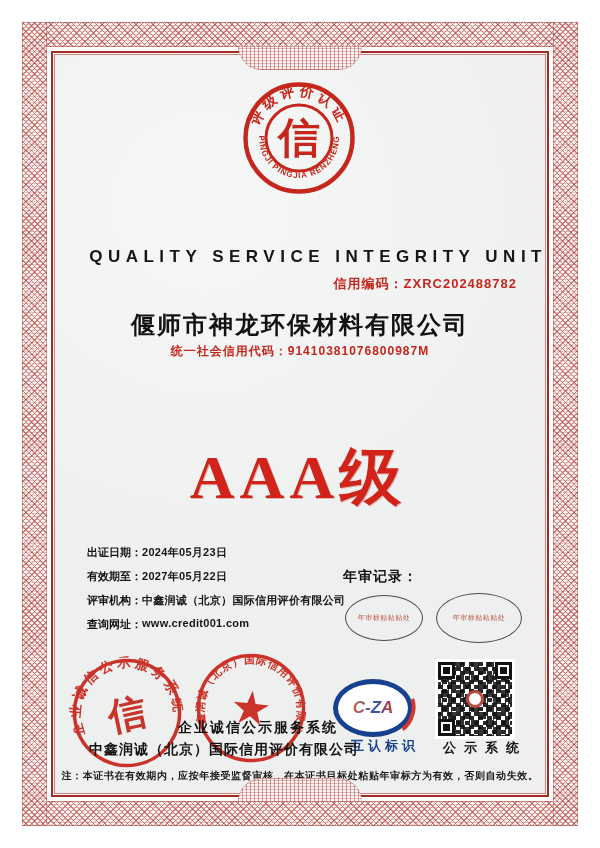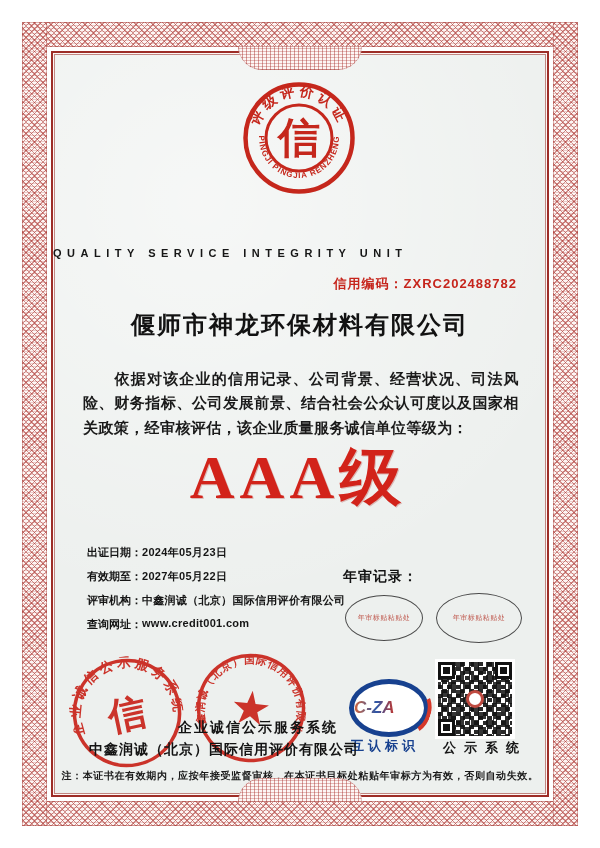--- a/index.html
+++ b/index.html
@@ -44,22 +44,22 @@
   .inner > *{position:absolute;}
   
   .emblem{left:189px;top:28px;width:114px;height:114px;}
   
   .title{
     left:0;right:0;top:136px;text-align:center;
     font-size:44px;font-weight:900;color:#141414;letter-spacing:7px;
     font-family:"Liberation Serif","DejaVu Serif",serif;
   }
   .subtitle{
-    left:0;right:0;top:194px;text-align:left;
-    font-size:11px;font-weight:700;color:#161616;letter-spacing:5.5px;
+    left:0;right:0;top:194px;text-align:right;
+    font-size:17px;font-weight:700;color:#161616;letter-spacing:5.5px;
   }
   .credit-code{
     top:222px;right:30px;
     font-size:13px;font-weight:700;color:#c6251c;letter-spacing:1px;
   }
   .company{
     left:0;right:0;top:256px;text-align:center;
     font-size:24px;font-weight:900;color:#121212;letter-spacing:2px;
   }
   .uscc{
@@ -97,23 +97,23 @@
   .caption1{
     left:40px;top:666px;width:330px;text-align:center;
     font-size:14px;font-weight:900;color:#131313;letter-spacing:2px;z-index:5;
   }
   .caption2{
     left:6px;top:688px;width:330px;text-align:center;
     font-size:14px;font-weight:900;color:#131313;letter-spacing:1px;z-index:5;
   }
   
   .cza{
-    left:296px;top:626px;width:70px;height:48px;border-radius:50%;
+    left:280px;top:626px;width:70px;height:48px;border-radius:50%;
     border:5px solid #17418f;
-    display:flex;align-items:center;background:#fff;
+    display:flex;align-items:center;justify-content:center;background:#fff;
   }
   .cza::after{
     content:"";position:absolute;right:-7px;top:4px;width:26px;height:38px;
     border-radius:50%;border:4px solid transparent;border-right-color:#d5382a;
     transform:rotate(18deg);
   }
   .cza .cza-text{
     font-size:17px;font-weight:900;font-style:italic;letter-spacing:0;
     background:linear-gradient(90deg,#d5643a 0%,#2d57a8 55%,#c8362a 100%);
     -webkit-background-clip:text;background-clip:text;color:transparent;
@@ -173,22 +173,24 @@
     </text>
     <text x="57" y="71" font-size="42" fill="#c5271c" text-anchor="middle" font-family="Liberation Serif, serif">信</text>
   </svg>
 
   <div class="subtitle">QUALITY SERVICE INTEGRITY UNIT</div>
   <div class="credit-code">
     <span>信用编码：</span><span>ZXRC202488782</span>
   </div>
 
   <div class="company">偃师市神龙环保材料有限公司</div>
-
-  <div class="paragraph">依据对该企业的信用记录、公司背景、经营状况、司法风险、财务指标、公司发展前景、结合社会公众认可度以及国家相关政策，经审核评估，该企业质量服务诚信单位等级为：</div>
+  <div class="uscc">
+    <span>统一社会信用代码：</span><span>91410381076800987M</span>
+  </div>
+
   <div class="grade">AAA级</div>
 
   <div class="details">
     <div class="drow">
       <span class="lbl">出证日期：</span>
       <span class="val">2024年05月23日</span>
     </div>
     <div class="drow">
       <span class="lbl">有效期至：</span>
       <span class="val">2027年05月22日</span>

